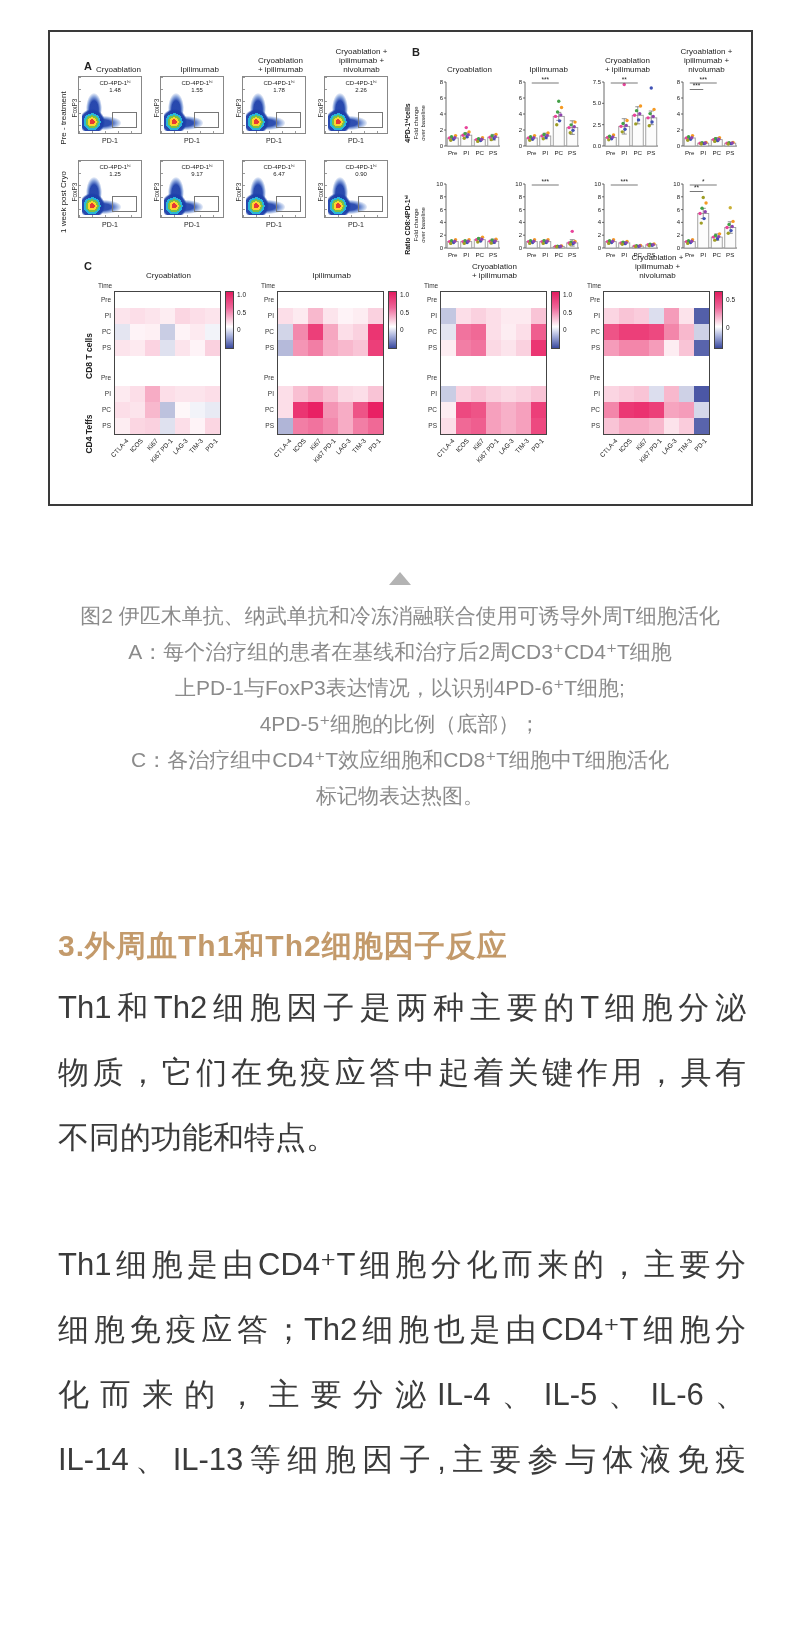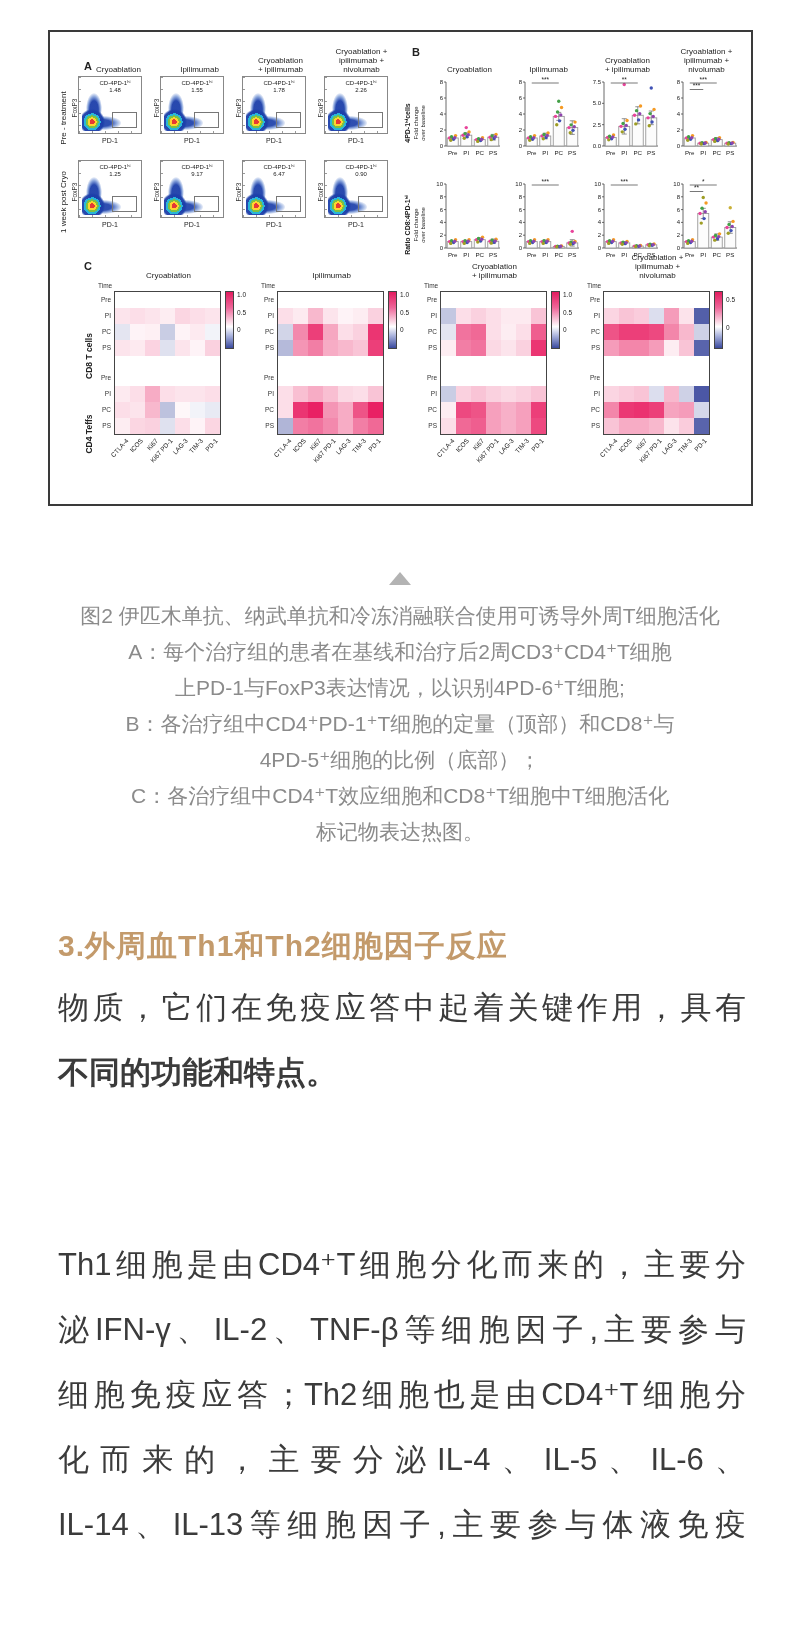--- a/index.html
+++ b/index.html
@@ -130,21 +130,21 @@
   .caption {
     position:absolute; left:0; top:598px; width:800px; text-align:center;
     font-size:21px; line-height:36px; color:#8b8b8b; font-weight:400;
   }
   .section-heading {
     position:absolute; left:58px; top:926px; width:684px;
     font-size:30px; font-weight:bold; color:#c39a6b; letter-spacing:1px;
   }
   .para { position:absolute; left:58px; width:688px; font-size:31px; line-height:65px; color:#3b3b3b; }
   .para .jline { text-align:justify; text-align-last:justify; }
-  .para .lline { text-align:left; text-align-last:left;font-weight:bold; }
+  .para .lline { text-align:left; text-align-last:left; }
   #para1 { top:975px; }
   #para2 { top:1232px; }
 </style>
 </head>
 <body>
 
 <div class="figure-wrap">
   <div id="panelA">
       <span class="panel-label pA-label">A</span>
       <div class="col-titles" style="margin-left: 22px;">
@@ -1354,31 +1354,30 @@
       </div>
     </div>
 </div>
 
 <div class="triangle"></div>
 
 <div class="caption" id="caption">
     <div>图2  伊匹木单抗、纳武单抗和冷冻消融联合使用可诱导外周T细胞活化</div>
     <div>A：每个治疗组的患者在基线和治疗后2周CD3⁺CD4⁺T细胞</div>
     <div>上PD-1与FoxP3表达情况，以识别4PD-6⁺T细胞;</div>
-    <div>B：各治疗组中CD4⁺PD-1⁺T细胞的定量（顶部）和CD8⁺与</div>
     <div>4PD-5⁺细胞的比例（底部）；</div>
     <div>C：各治疗组中CD4⁺T效应细胞和CD8⁺T细胞中T细胞活化</div>
     <div>标记物表达热图。</div>
   </div>
 
 <div class="section-heading">3.外周血Th1和Th2细胞因子反应</div>
 
 <div class="para" id="para1">
+    <div class="jline">Th1和Th2细胞因子是两种主要的T细胞分泌</div>
     <div class="jline">物质，它们在免疫应答中起着关键作用，具有</div>
     <div class="lline">不同的功能和特点。</div>
   </div>
 <div class="para" id="para2">
     <div class="jline">Th1细胞是由CD4⁺T细胞分化而来的，主要分</div>
-    <div class="jline">泌IFN-γ、IL-2、TNF-β等细胞因子,主要参与</div>
     <div class="jline">细胞免疫应答；Th2细胞也是由CD4⁺T细胞分</div>
     <div class="jline">化而来的，主要分泌IL-4、IL-5、IL-6、</div>
     <div class="jline">IL-14、IL-13等细胞因子,主要参与体液免疫</div>
   </div>
 
 </body></html>

